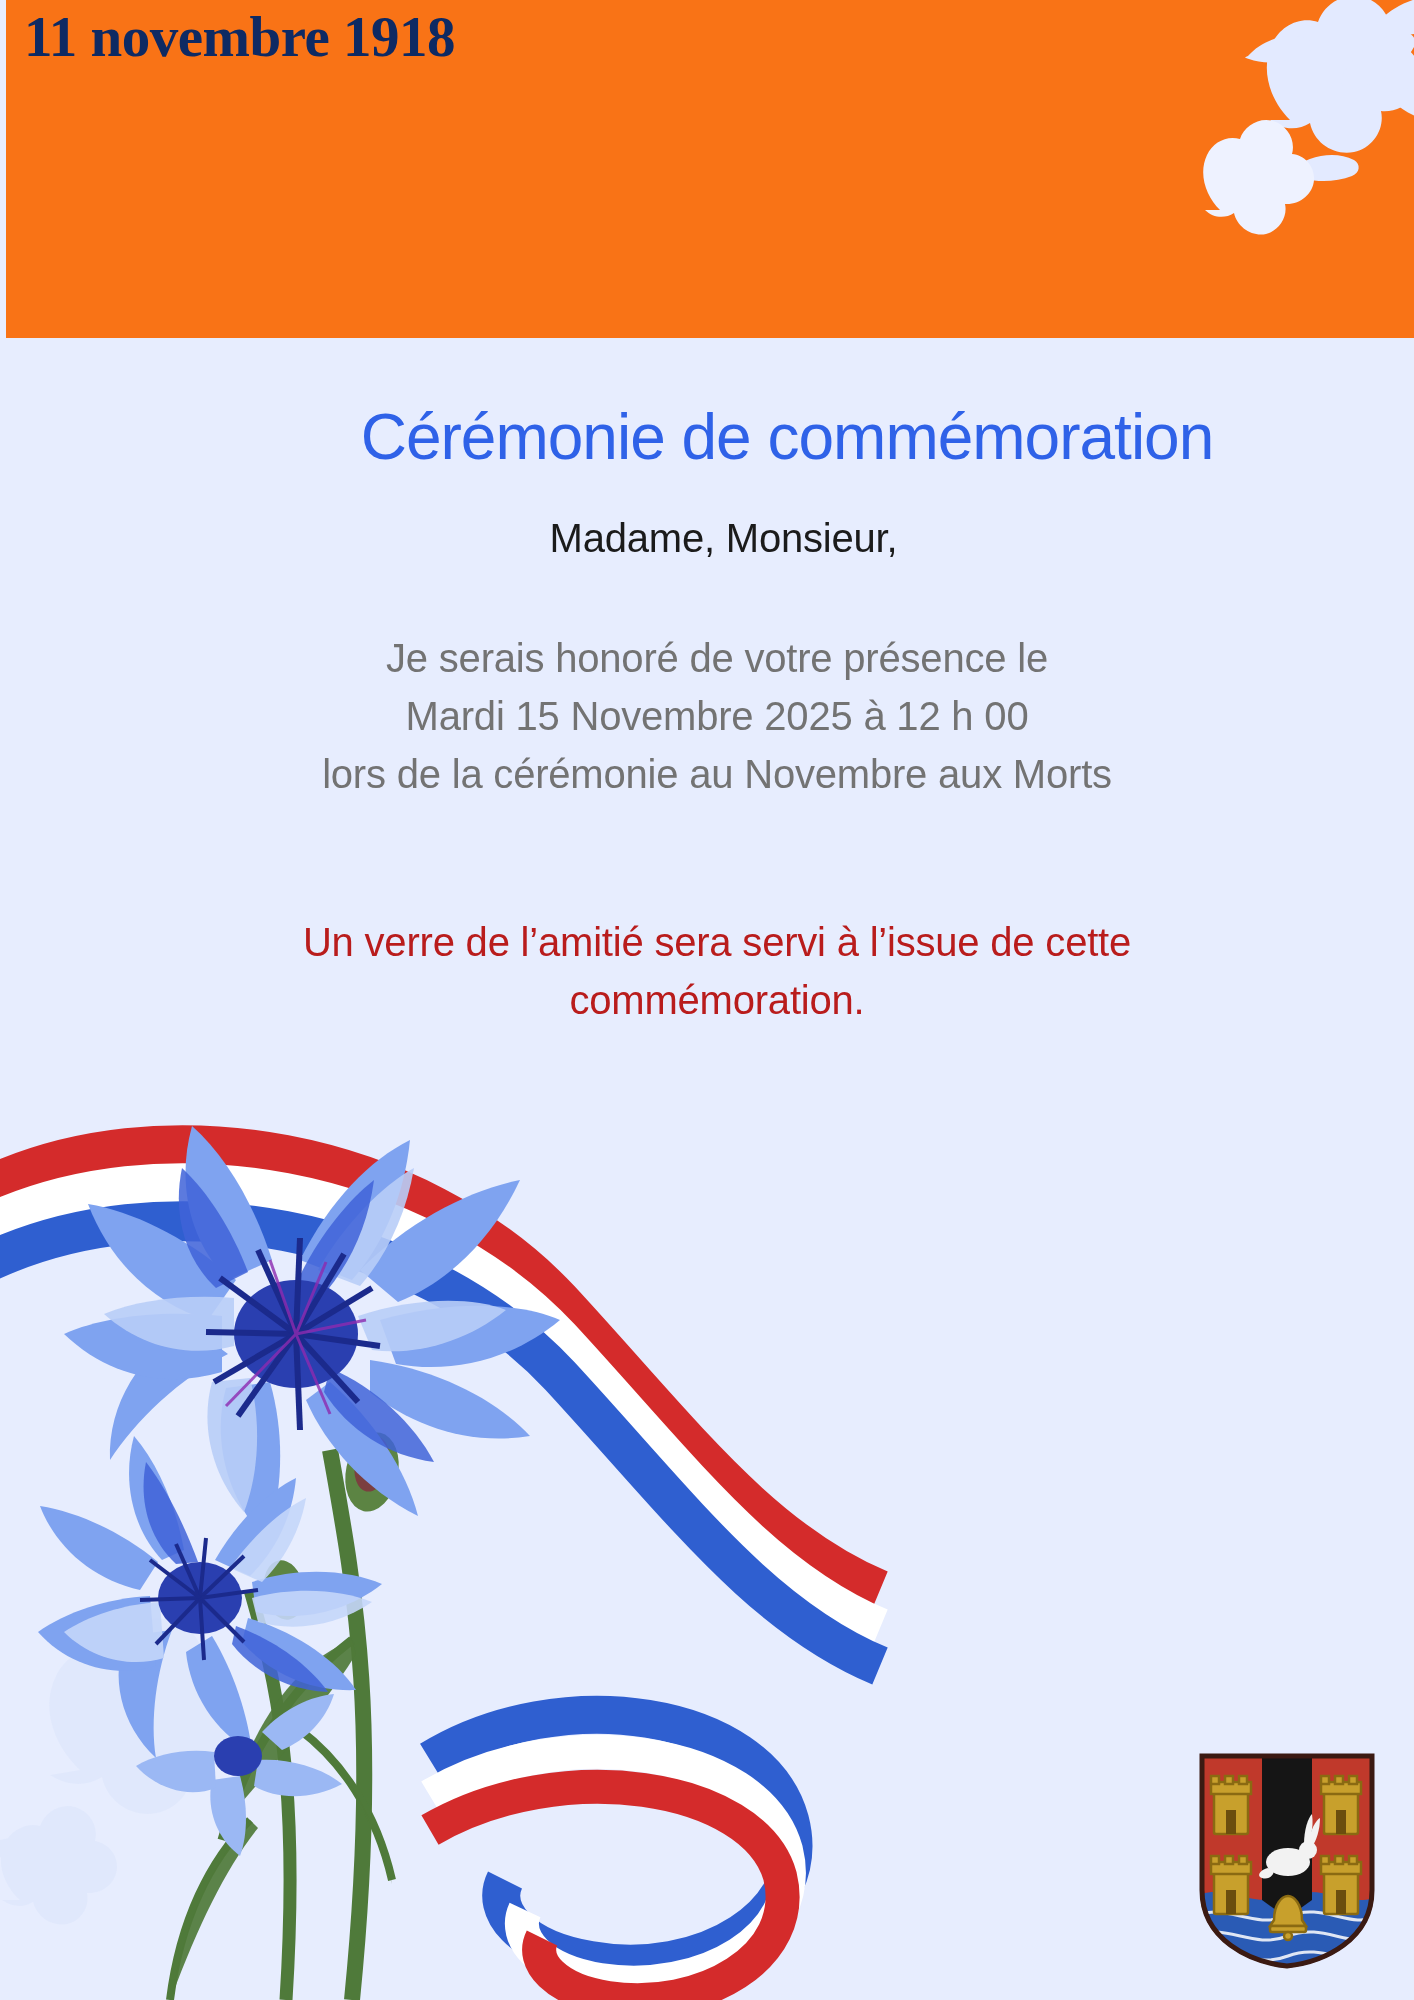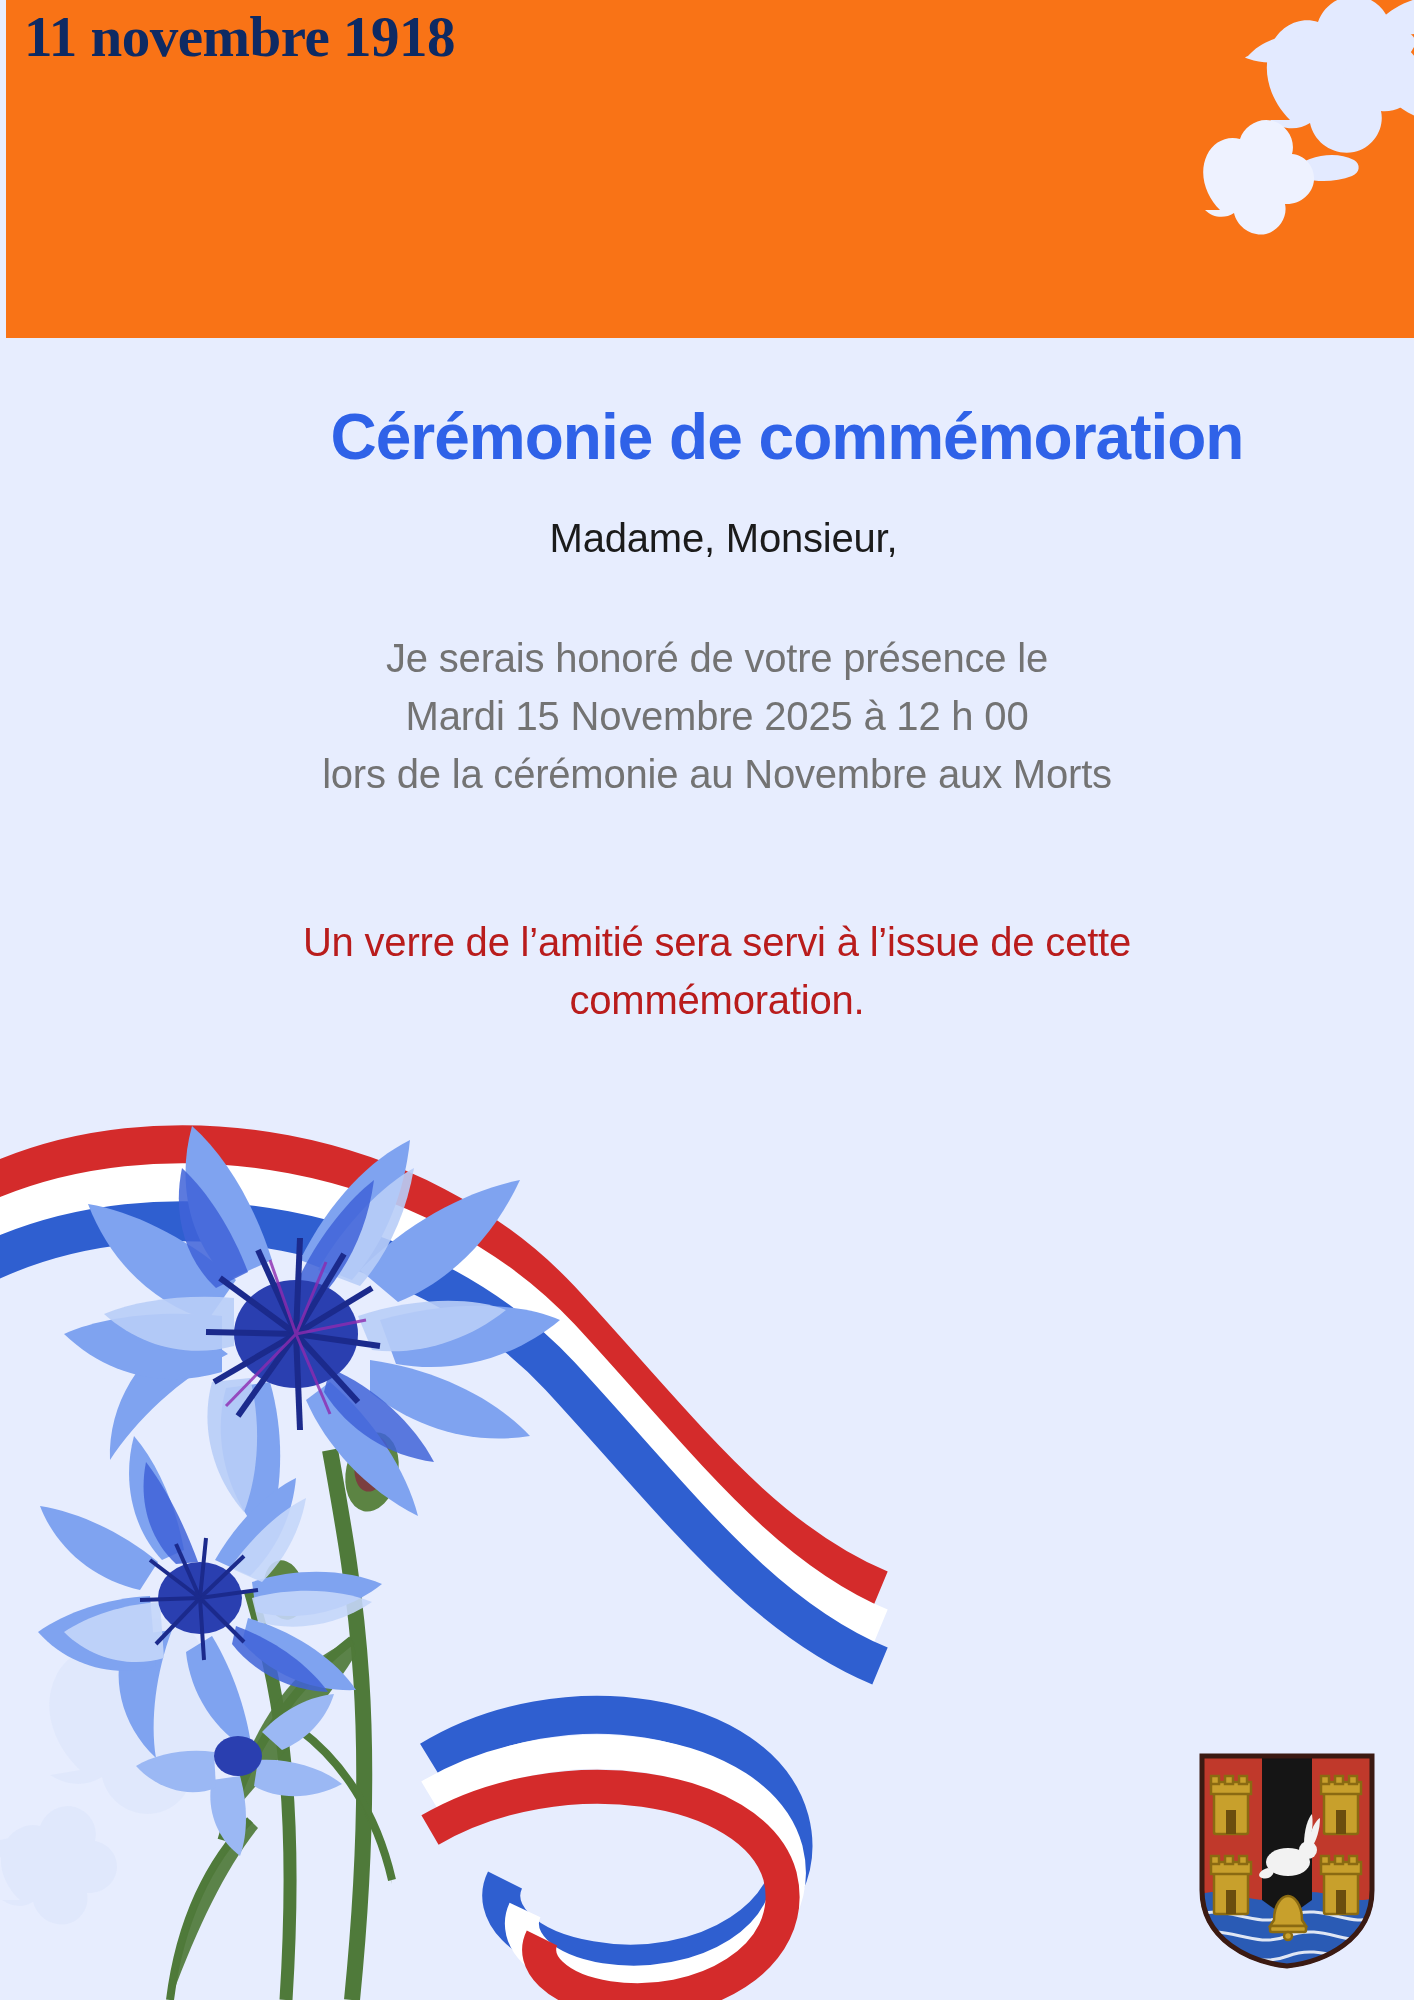--- a/index.html
+++ b/index.html
@@ -86,21 +86,21 @@
     left: 0;
     top: 0;
     width: 1414px;
     text-align: center;
   }
 
   .ceremony-title {
     margin: 62px auto 0 auto;
     width: 1230px;
     font-size: 64px;
-    font-weight: bold;
+    font-weight: normal;
     color: #2f62e8;
     line-height: 1.18;
     letter-spacing: -1px;
     padding-left: 160px;
     box-sizing: border-box;
   }
 
   .salutation {
     margin: 40px auto 0 auto;
     font-size: 40px;

